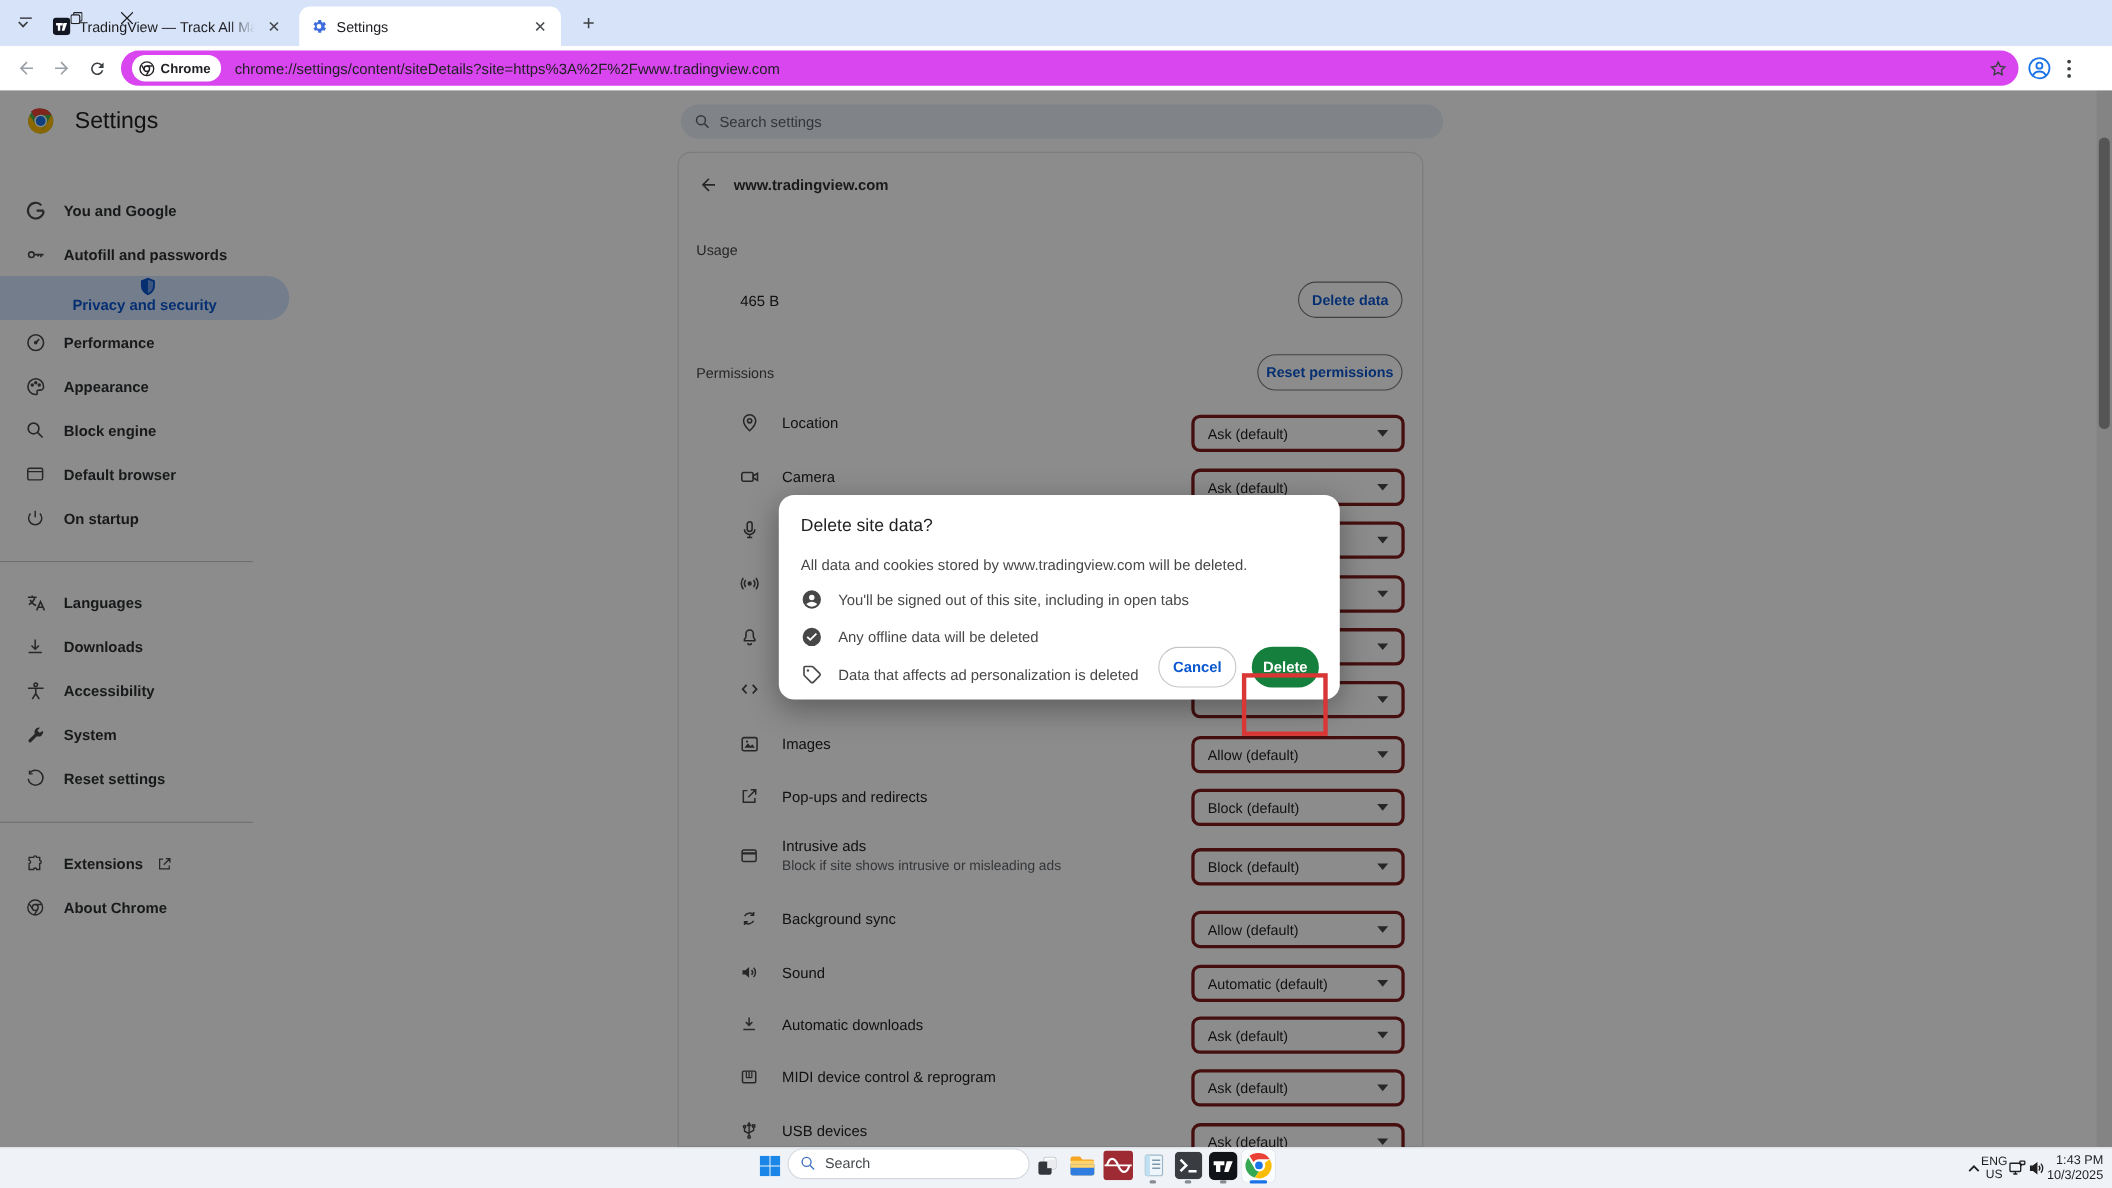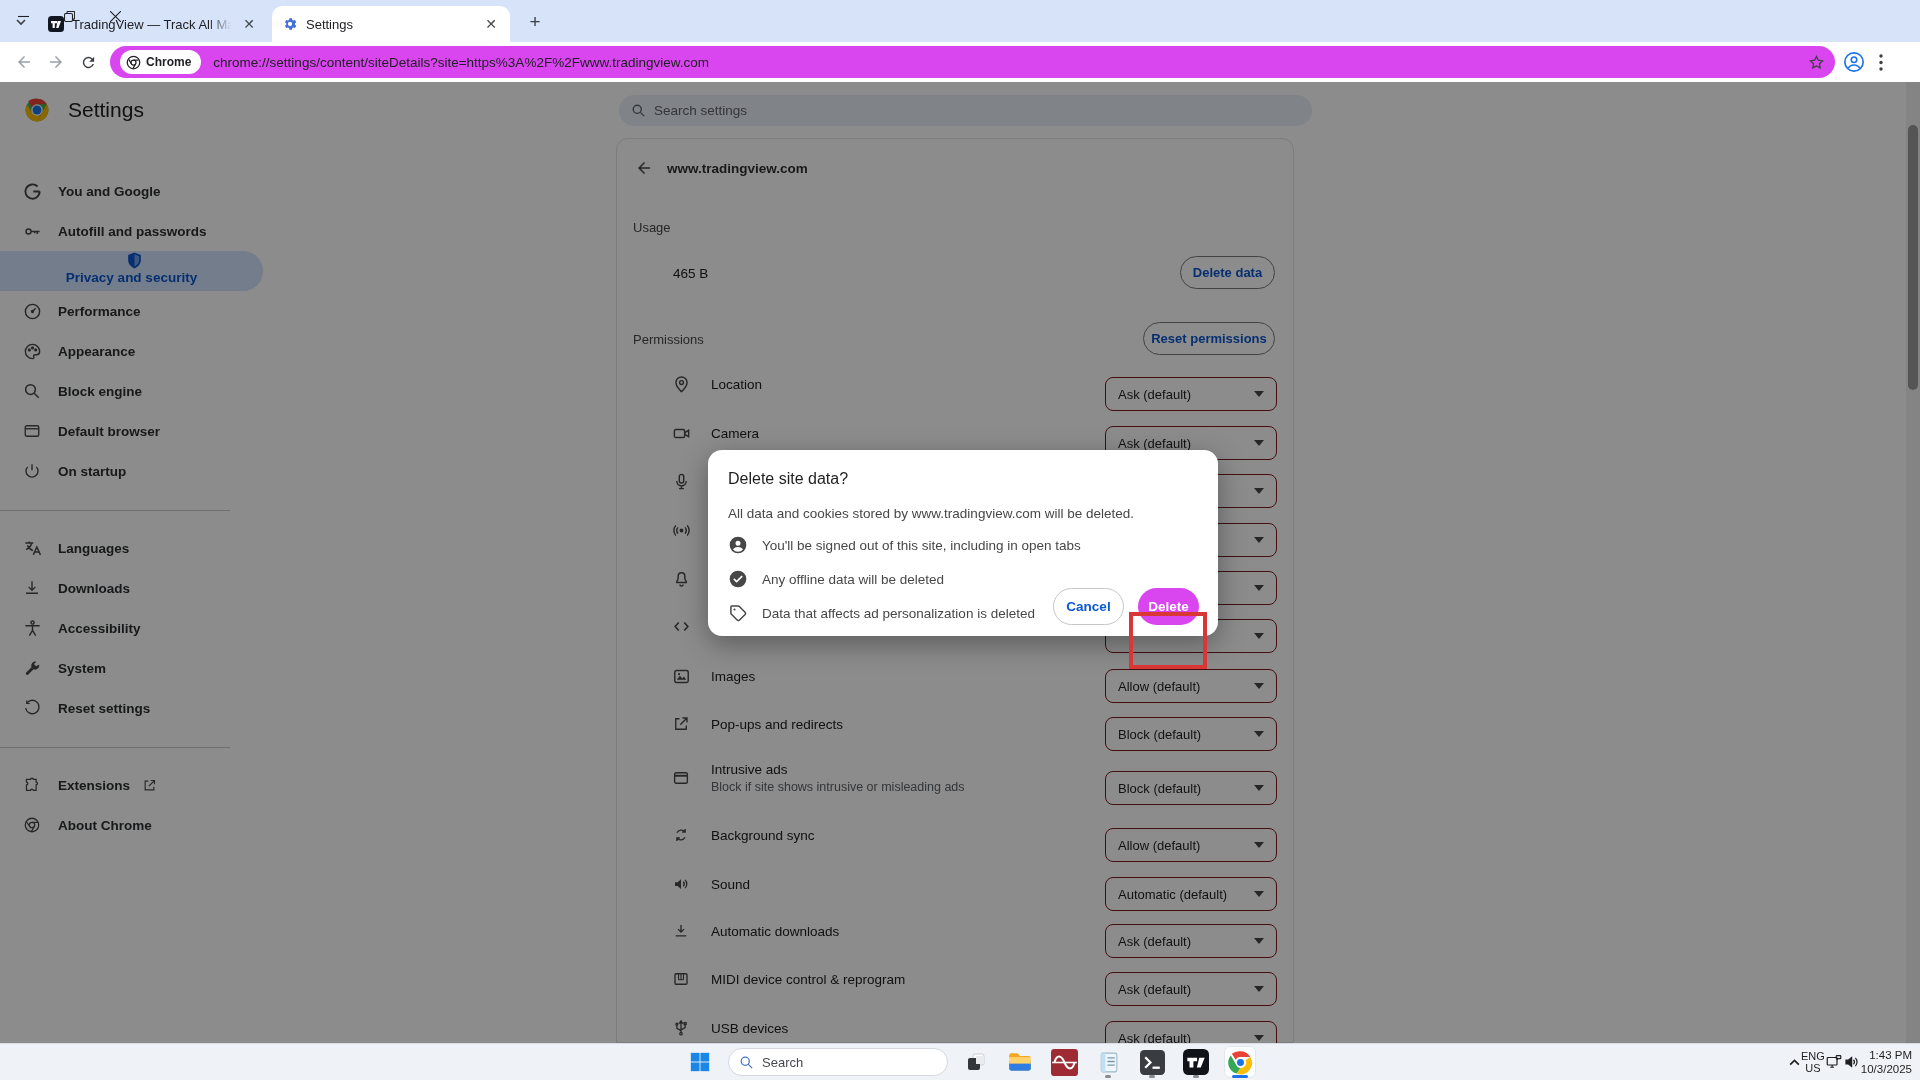--- a/index.html
+++ b/index.html
@@ -47,41 +47,41 @@
   .card { left:616px; top:56px; width:678px; height:905px; background:#fff; border:1px solid #e0e2e6; border-radius:12px 12px 0 0; }
   .back-row { position:absolute; left:18px; top:20px; display:flex; align-items:center; gap:14px; }
   .site-title { font-size:13.5px; font-weight:bold; color:#303134; }
   .section-label { position:absolute; left:16px; font-size:13px; color:#474747; }
   .usage-value { position:absolute; left:56px; top:127px; font-size:13.5px; color:#202124; }
   .btn-outline { position:absolute; height:33px; border:1px solid #767a7e; border-radius:17px; background:#fff; color:#0b57d0; font-size:13px; font-weight:bold; display:flex; align-items:center; justify-content:center; }
   .perm-row { position:absolute; left:52px; width:610px; display:flex; align-items:center; }
   .perm-ic { width:24px; display:flex; justify-content:center; color:#474747; flex:none; }
   .perm-label { margin-left:18px; font-size:13.5px; color:#202124; }
   .perm-sub { font-size:12.5px; color:#5f6368; margin-top:3px; }
-  .dropdown { position:absolute; right:2px; width:172px; height:34px; border:1px solid #7f1d1d; border-radius:8px; background:#fff; display:flex; align-items:center; padding:0 12px; font-size:13px; color:#1f1f1f;margin-top:20px; }
+  .dropdown { position:absolute; right:2px; width:194px; height:34px; border:3px solid #7f1d1d; border-radius:8px; background:#fff; display:flex; align-items:center; padding:0 12px; font-size:13px; color:#1f1f1f;margin-top:20px; }
   .dd-caret { margin-left:auto; width:0; height:0; border-left:5px solid transparent; border-right:5px solid transparent; border-top:6px solid #474747; }
 
   .scrollbar { left:1906px; top:0; width:14px; height:961px; background:#f1f1f1; }
   .scroll-thumb { position:absolute; left:2px; top:43px; width:10px; height:265px; background:#9b9b9b; border-radius:5px; }
 
   
   .dialog { left:708px; top:450px; width:510px; height:186px; background:#fff; border-radius:14px; z-index:20; box-shadow:0 8px 28px rgba(0,0,0,0.35); padding:20px 20px 0 20px; }
   .dlg-title { font-size:16px; color:#1f1f1f; }
   .dlg-body { font-size:13.5px; color:#474747; margin-top:18px; }
   .dlg-bullet { display:flex; align-items:center; gap:14px; margin-top:14px; color:#474747; }
   .dlg-bullet .txt { font-size:13.5px; }
   .dlg-actions { position:absolute; right:19px; bottom:11px; display:flex; gap:14px; }
   .dlg-btn { height:37px; border-radius:19px; font-size:13.5px; font-weight:bold; display:flex; align-items:center; justify-content:center; }
   .dlg-cancel { width:71px; border:1px solid #c4c7c5; background:#fff; color:#0b57d0; }
-  .dlg-delete { width:61px; background:#d946ef; color:#fff; border:none; }
+  .dlg-delete { width:61px; background:#15803d; color:#fff; border:none; }
   .red-annotation { left:1129px; top:612px; width:78px; height:57px; border:4px solid #d93636; z-index:21; }
 
   
   .taskbar { left:0; top:1043px; width:1920px; height:37px; background:#eff3f8; border-top:1px solid #d9dde2; display:flex; align-items:center; z-index:30; }
-  .tb-center { position:absolute; left:684px; display:flex; align-items:center; gap:12px; height:37px; }
+  .tb-center { position:absolute; left:684px; display:flex; align-items:flex-start; height:37px; }
   .tb-icon { width:32px; height:32px; display:flex; align-items:center; justify-content:center; position:relative; }
   .tb-dot { position:absolute; bottom:0px; left:13px; width:6px; height:3px; border-radius:2px; background:#868b90; }
   .tb-search { width:220px; height:28px; background:#fff; border:1px solid #d4d8de; border-radius:15px; display:flex; align-items:center; padding:0 10px; gap:8px; font-size:13px; color:#45484d; }
   .tb-chrome-active { background:#fbfcfe; border-radius:6px; box-shadow:0 0 0 1px #e3e7ec inset; }
   .tb-chrome-bar { position:absolute; bottom:0; left:8px; width:16px; height:3px; border-radius:2px; background:#1a73e8; }
   .tray { position:absolute; right:8px; display:flex; align-items:center; height:37px; color:#1f1f1f; }
   .tray-lang { font-size:11px; text-align:center; line-height:12px; }
   .tray-clock { font-size:11.5px; text-align:right; line-height:14px; }
 </style>
 </head>

